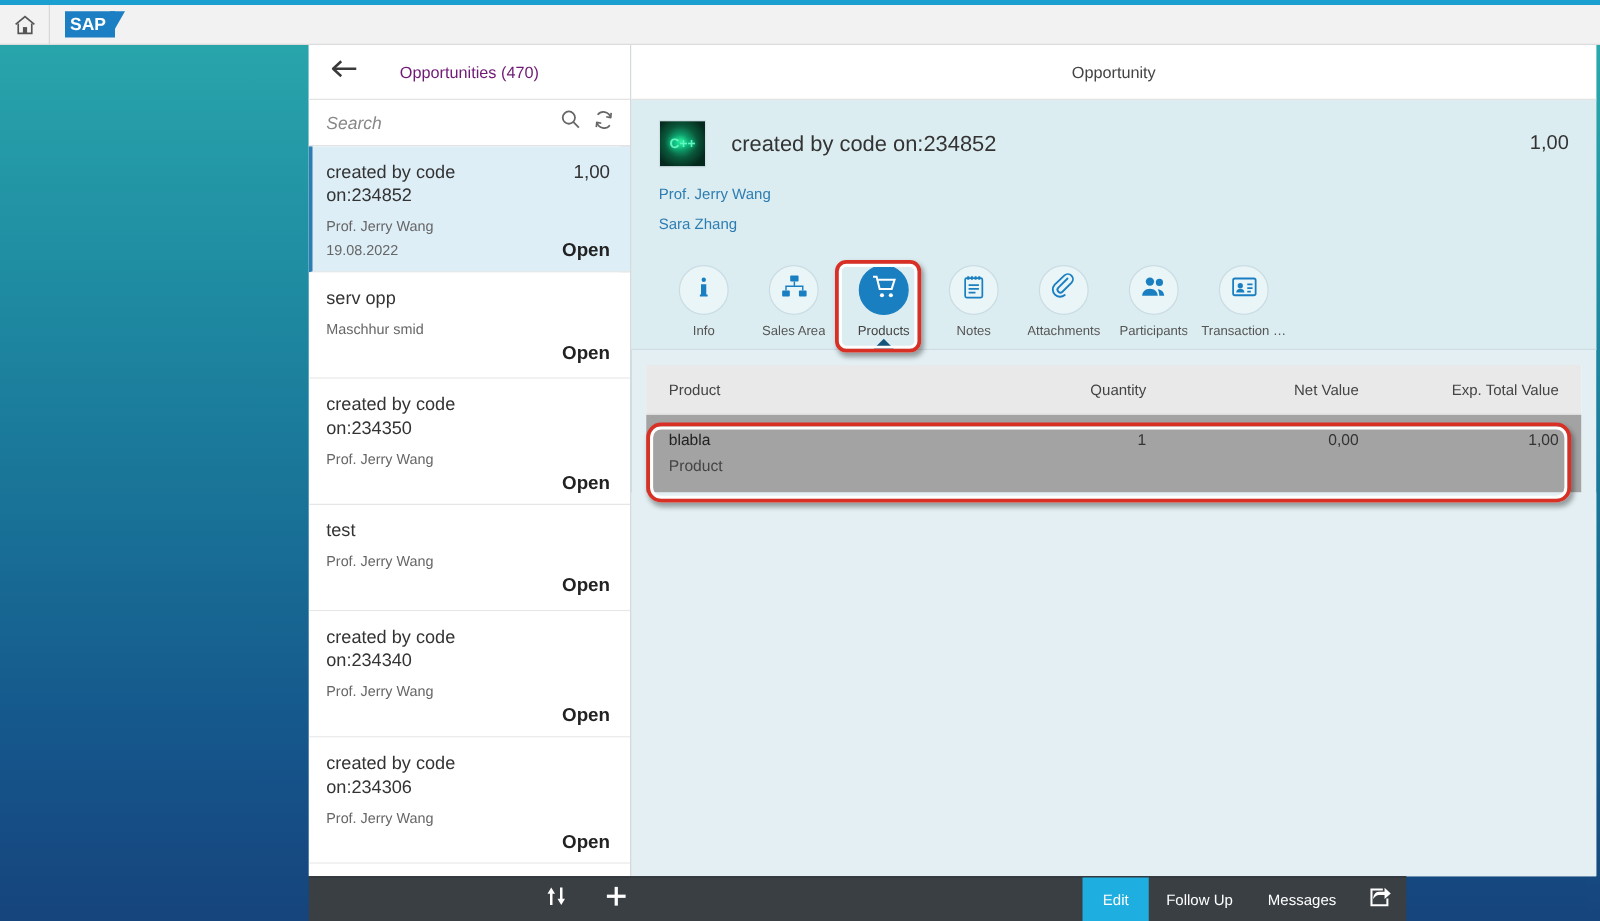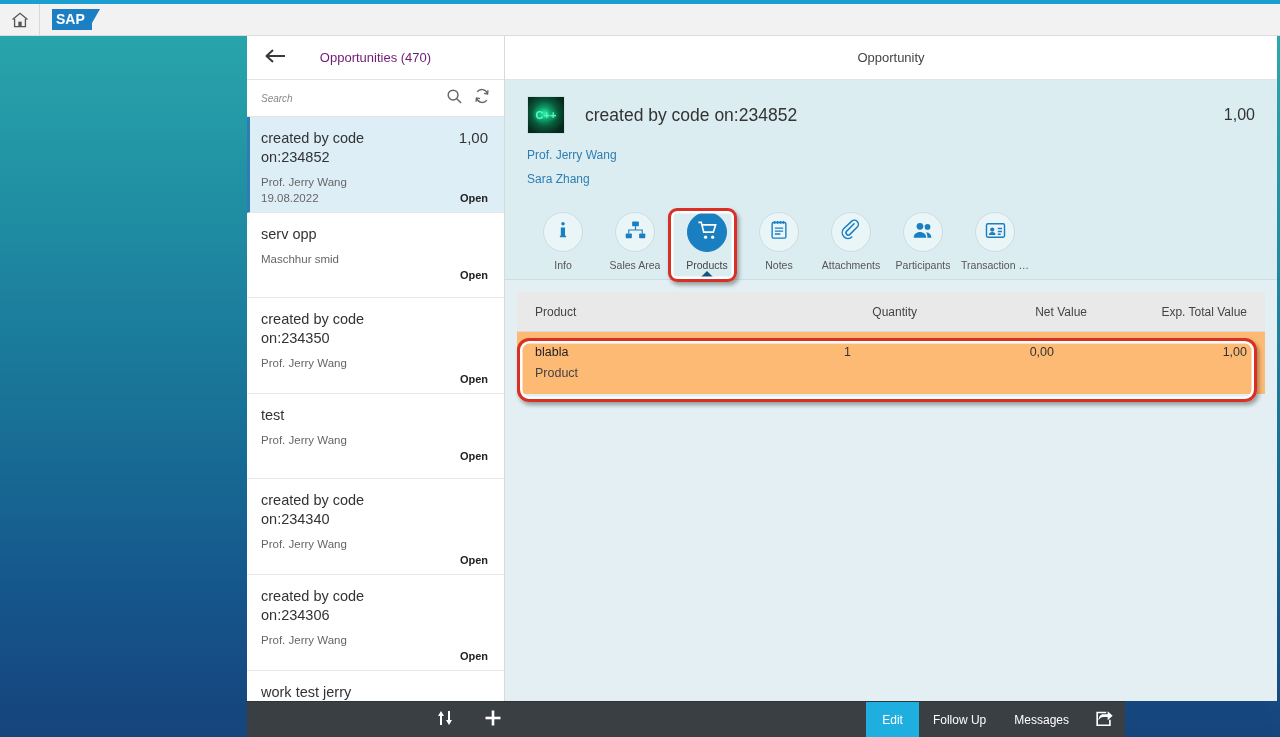--- a/index.html
+++ b/index.html
@@ -100,21 +100,21 @@
   .search-row {
     height: 37px; min-height: 37px;
     display: flex; align-items: center;
     border-bottom: 1px solid #e3e3e3;
     padding: 0 8px 0 14px;
     background: #fff;
   }
   .search-input {
     flex: 1;
     border: none; outline: none;
-    font-size: 10px;
+    font-size: 14px;
     font-style: italic;
     color: #555;
     font-family: "Liberation Sans", sans-serif;
     background: transparent;
   }
   .search-input::placeholder { color: #888; font-style: italic; }
   .search-icon-btn, .refresh-icon-btn {
     width: 28px; height: 28px;
     display: flex; align-items: center; justify-content: center;
   }
@@ -157,21 +157,21 @@
   .li-sub {
     font-size: 11.5px; color: #666;
     margin-top: 9px;
   }
   .li-row3 {
     display: flex; justify-content: space-between;
     align-items: center;
     margin-top: 4px;
   }
   .li-date { font-size: 11.5px; color: #666; }
-  .li-status { font-size: 11px; color: #222; font-weight: bold; }
+  .li-status { font-size: 15px; color: #222; font-weight: bold; }
   .li-status.right-only { margin-left: auto; }
 
   
   .detail {
     position: absolute; top: 36px; left: 505px;
     width: 772px; height: 665px;
     background: #e3eff3;
     display: flex; flex-direction: column;
   }
   .detail-header {
@@ -305,25 +305,24 @@
     border-bottom: 1px solid #dcdcdc;
   }
   .th { font-size: 12px; color: #444; }
   .col-product { flex: 1; text-align: left; }
   .col-qty { width: 150px; text-align: right; }
   .col-net { width: 170px; text-align: right; }
   .col-exp { width: 160px; text-align: right; }
 
   .trow {
     display: flex;
-    background: #fdba74;
+    background: #a3a3a3;
     padding: 13px 18px 14px 18px;
     align-items: flex-start;
     min-height: 56px;
-    gap: 33px;
   }
   .td { font-size: 12.5px; color: #333; }
   .td-prod-name { font-size: 12.5px; color: #222; }
   .td-prod-type { font-size: 12.5px; color: #444; margin-top: 7px; }
 
   .detail-body-fill {
     flex: 1;
     background: #e3eff3;
   }
 

